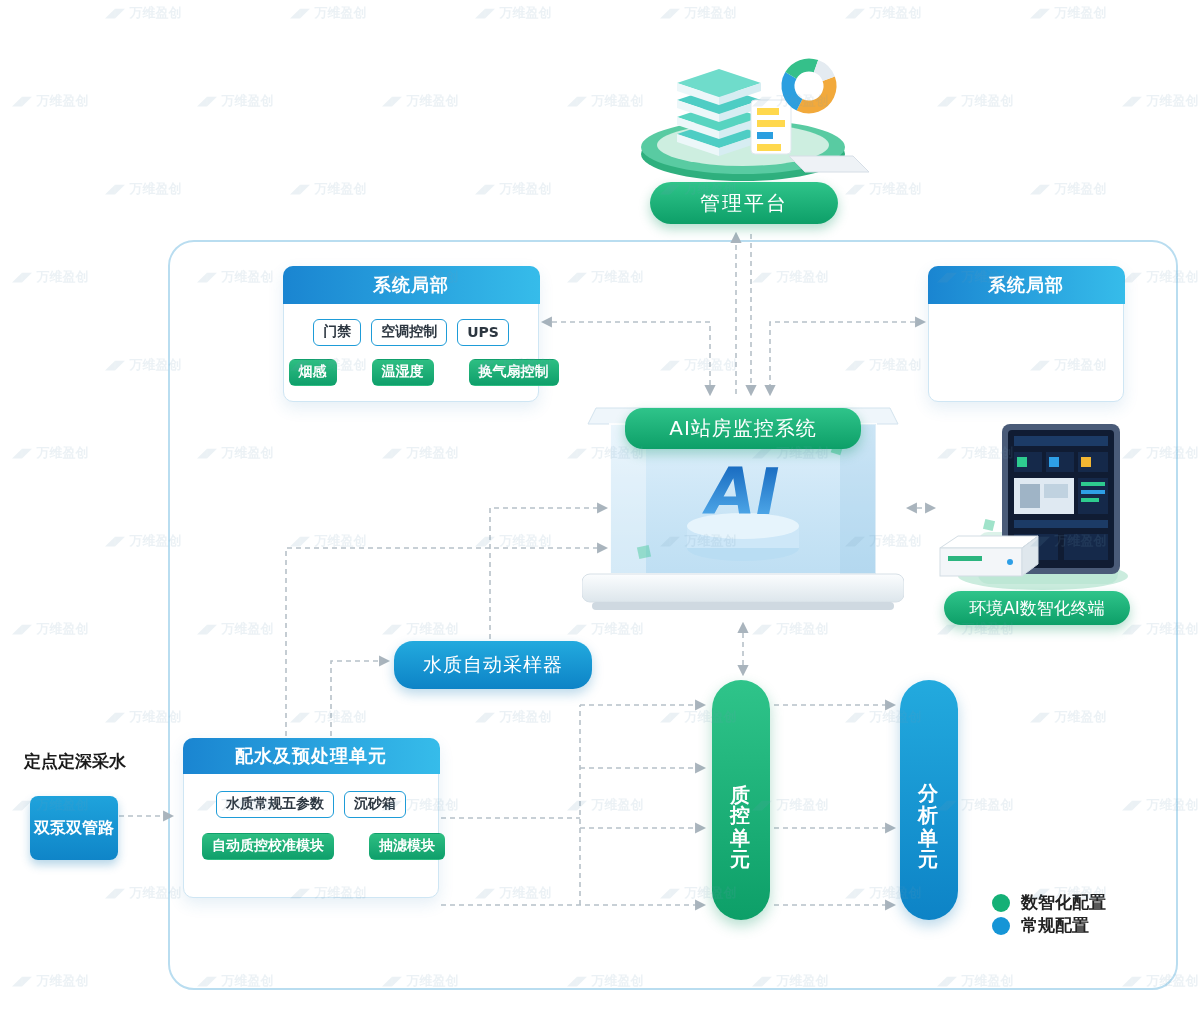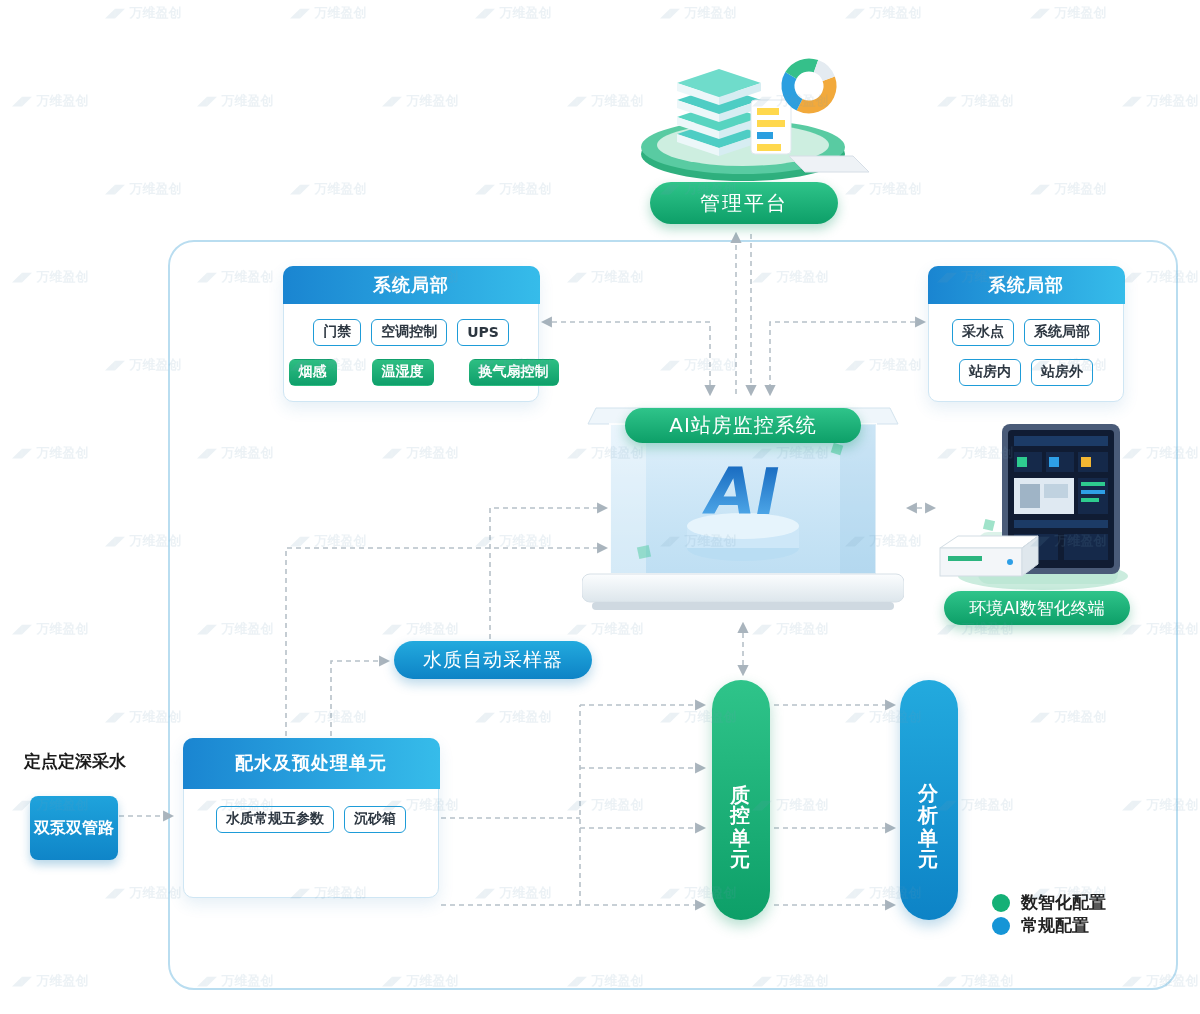--- a/index.html
+++ b/index.html
@@ -31,40 +31,40 @@
 
   
   .pill {
     position:absolute; display:flex; align-items:center; justify-content:center;
     color:#fff; font-weight:400; z-index:12; white-space:nowrap;
   }
   .pill.green { background:linear-gradient(180deg,#2fc48a 0%,#0d9f68 100%); box-shadow:0 5px 12px rgba(16,150,100,.32); }
   .pill.blue  { background:linear-gradient(180deg,#23aade 0%,#0d83c6 100%); box-shadow:0 5px 12px rgba(16,120,180,.28); }
 
   #pill-mgmt    { left:650px; top:182px; width:188px; height:42px; border-radius:22px; font-size:20px; letter-spacing:2px; }
-  #pill-ai      { left:625px; top:408px; width:236px; height:35px; border-radius:18px; font-size:20px; letter-spacing:1px; }
+  #pill-ai      { left:625px; top:408px; width:236px; height:41px; border-radius:18px; font-size:20px; letter-spacing:1px; }
   #pill-term    { left:944px; top:591px; width:186px; height:34px; border-radius:17px; font-size:17px; }
-  #pill-sampler { left:394px; top:641px; width:198px; height:38px; border-radius:19px; font-size:19px; letter-spacing:1px; }
+  #pill-sampler { left:394px; top:641px; width:198px; height:48px; border-radius:19px; font-size:19px; letter-spacing:1px; }
 
   
   .panel {
     position:absolute; background:#fff; border:1.5px solid #cfe6f4; border-radius:10px;
     box-shadow:0 6px 16px rgba(40,120,180,.12); z-index:10;
   }
   #panel-env   { left:283px; top:266px; width:256px; height:136px; }
   #panel-video { left:928px; top:266px; width:196px; height:136px; }
   #panel-water { left:183px; top:738px; width:256px; height:160px; }
 
   .panel-header {
     height:38px; margin:-1.5px -1.5px 0 -1.5px;
     background:linear-gradient(90deg,#1a85d1,#36bcea);
     border-radius:10px 10px 0 0; color:#fff; font-size:18px; font-weight:700;
     display:flex; align-items:center; justify-content:center; letter-spacing:1px;
   }
-  #panel-water .panel-header { height:51px;text-align:right; }
+  #panel-water .panel-header { height:36px;text-align:right; }
 
   .panel-body { display:flex; flex-direction:column; gap:13px; padding:15px 8px; align-items:center; }
   #panel-water .panel-body { gap:15px; padding:17px 6px; }
   .chip-row { display:flex; gap:10px; justify-content:center; }
 
   .chip {
     height:27px; padding:0 9px; display:flex; align-items:center; justify-content:center;
     border-radius:6px; font-size:14px; font-weight:700; white-space:nowrap;
   }
   .chip.blue  { border:1.5px solid #1e9cd8; color:#2c3640; background:#fff; }
@@ -246,38 +246,32 @@
     <div class="chip-row">
       <div class="chip green">烟感</div>
       <div class="chip green">温湿度</div>
       <div class="chip green">换气扇控制</div>
     </div>
   </div>
 </div>
 
 <div id="panel-video" class="panel">
   <div class="panel-header">系统局部</div>
-  <div class="panel-body">
-    <div class="chip-row">
-      <div class="chip blue">采水点</div>
-      <div class="chip blue">系统局部</div>
-    </div>
-    <div class="chip-row">
-      <div class="chip blue">站房内</div>
-      <div class="chip blue">站房外</div>
-    </div>
-  </div>
 </div>
 
 <div id="panel-water" class="panel">
   <div class="panel-header">配水及预处理单元</div>
   <div class="panel-body">
     <div class="chip-row">
       <div class="chip blue">水质常规五参数</div>
       <div class="chip blue">沉砂箱</div>
+    </div>
+    <div class="chip-row">
+      <div class="chip green">自动质控校准模块</div>
+      <div class="chip green">抽滤模块</div>
     </div>
   </div>
 </div>
 
 <div id="intake-caption">定点定深采水</div>
 <div id="intake-box">
   <span>双泵</span>
   <span>双管路</span>
 </div>
 

